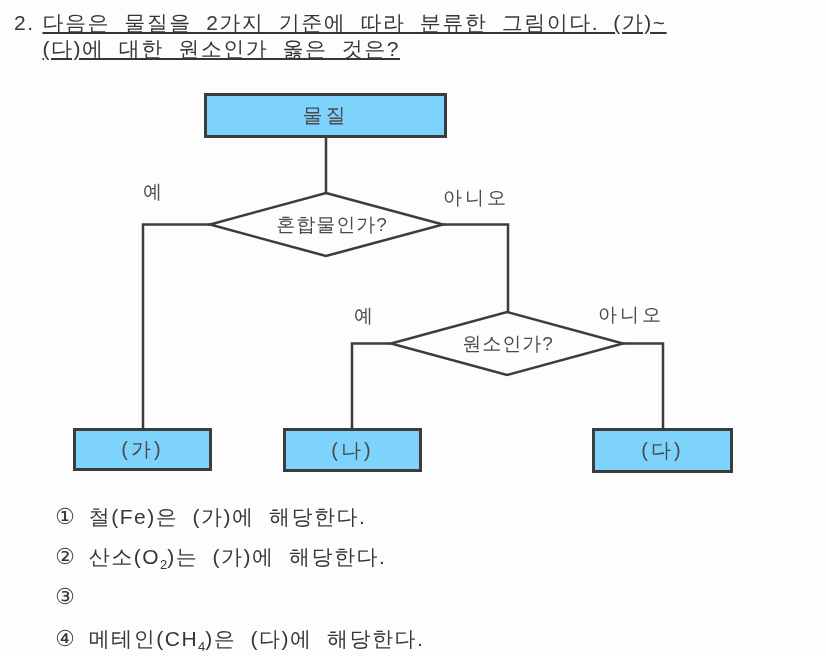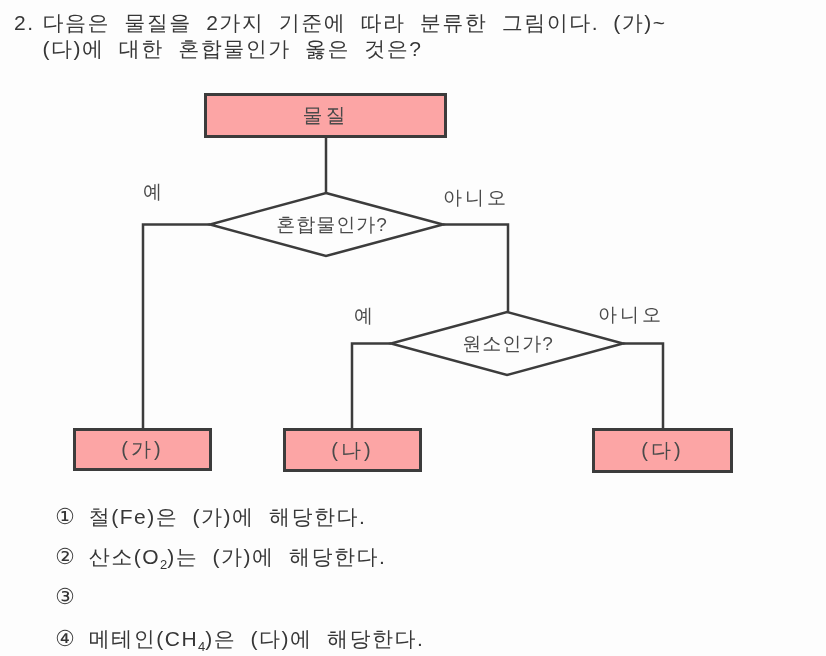--- a/index.html
+++ b/index.html
@@ -32,40 +32,41 @@
     letter-spacing: 1.5px;
     word-spacing: 7px;
     color: #363636;
   }
   .qnum {
     flex: 0 0 auto;
     margin-right: 8px;
   }
   .qlines > div {
     white-space: nowrap;
+    text-decoration: underline;
   }
 
   
   .flowchart {
     position: absolute;
     left: 0;
     top: 0;
     width: 826px;
     height: 656px;
   }
   .fc-svg {
     position: absolute;
     left: 0;
     top: 0;
   }
   .fc-box {
     position: absolute;
     box-sizing: border-box;
     border: 3px solid #3c3c3c;
-    background: #fca5a5;
+    background: #7dd3fc;
     display: flex;
     align-items: center;
     justify-content: center;
     font-size: 20px;
     letter-spacing: 3px;
     color: #4a4a4a;
   }
   .fc-box.root  { left: 204px; top: 93px;  width: 243px; height: 45px; }
   .fc-box.leaf-ga { left: 73px;  top: 428px; width: 139px; height: 43px; }
   .fc-box.leaf-na { left: 283px; top: 428px; width: 139px; height: 44px; }
@@ -120,21 +121,21 @@
 </style>
 </head>
 <body>
 
 <div class="page">
 
   <div class="question">
     <span class="qnum">2.</span>
     <div class="qlines">
       <div>다음은 물질을 2가지 기준에 따라 분류한 그림이다. (가)~</div>
-      <div>(다)에 대한 혼합물인가 옳은 것은?</div>
+      <div>(다)에 대한 원소인가 옳은 것은?</div>
     </div>
   </div>
 
   <div class="flowchart">
 
     <svg class="fc-svg" width="826" height="656" viewBox="0 0 826 656">
       <g fill="none" stroke="#3c3c3c" stroke-width="2.5">
 
         <line x1="326" y1="138" x2="326" y2="194"></line>
 

